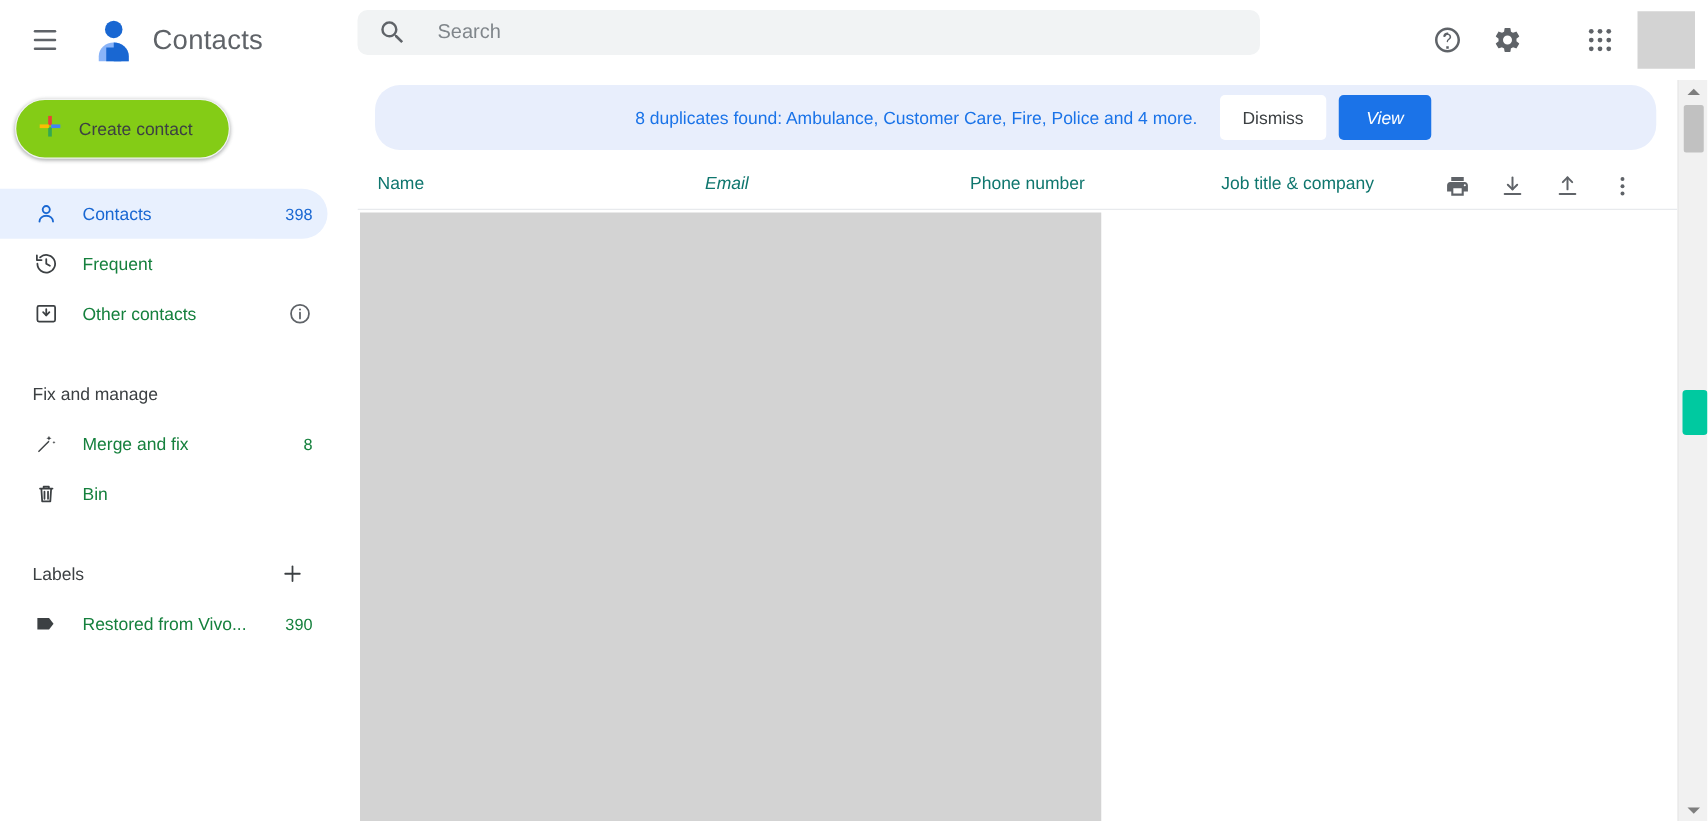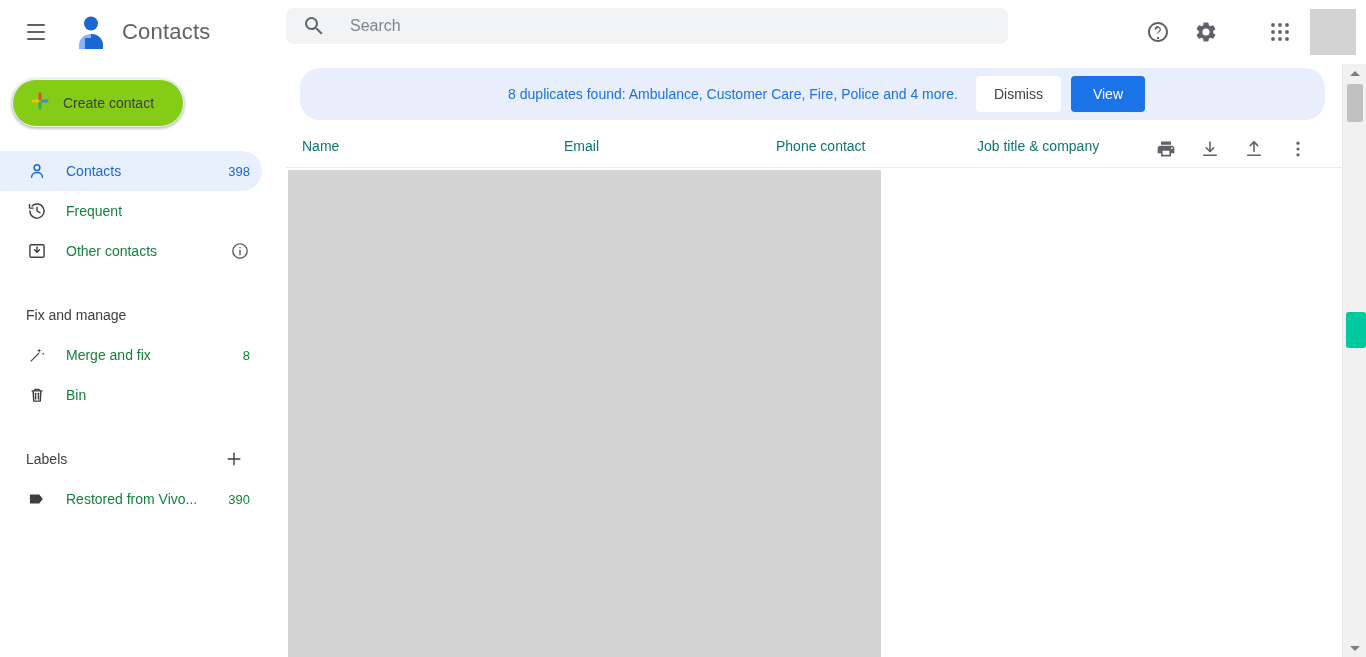--- a/index.html
+++ b/index.html
@@ -108,30 +108,30 @@
   }
   .banner-btns { display: flex; align-items: center; gap: 10px; margin-left: 18px; margin-right: 180px; }
   .btn-dismiss {
     background: #fff; border: none; border-radius: 4px;
     height: 36px; padding: 0 18px; font-size: 14px; color: #3c4043;
     font-family: "Liberation Sans", sans-serif; cursor: pointer;
   }
   .btn-view {
     background: #1b73e8; border: none; border-radius: 4px;
     height: 36px; padding: 0 22px; font-size: 14px; color: #fff; font-weight: 500;
-    font-family: "Liberation Sans", sans-serif; cursor: pointer;
+    font-family: "Liberation Sans", sans-serif; cursor: pointer; font-style: italic;
   }
 
   .table-head {
     position: absolute; left: 0; top: 63px; width: 1056px; height: 41px;
     border-bottom: 1px solid #e8eaed;
   }
   .th { position: absolute; top: 11px; font-size: 14px; color: #0f766e; white-space: nowrap; }
   .th-name { left: 16px; }
-  .th-email { left: 278px; }
+  .th-email { left: 278px; font-style: italic; }
   .th-phone { left: 490px; }
   .th-job { left: 691px; }
 
   .head-icons {
     position: absolute; right: 26px; top: 4px; display: flex; align-items: center; gap: 8px;
   }
   .head-icons .icon-btn { width: 36px; height: 36px; }
 
   .content-block {
     position: absolute; left: 2px; top: 106px; width: 593px; height: 487px;
@@ -339,21 +339,21 @@
       <span class="banner-text" style="color: rgb(26, 115, 232);">8 duplicates found: Ambulance, Customer Care, Fire, Police and 4 more.</span>
       <div class="banner-btns">
         <button class="btn-dismiss">Dismiss</button>
         <button class="btn-view" style="background: rgb(27, 115, 232);">View</button>
       </div>
     </div>
 
     <div class="table-head">
       <span class="th th-name">Name</span>
       <span class="th th-email">Email</span>
-      <span class="th th-phone">Phone contact</span>
+      <span class="th th-phone">Phone number</span>
       <span class="th th-job">Job title &amp; company</span>
 
       <div class="head-icons">
         <div class="icon-btn">
           <svg width="20" height="20" viewBox="0 0 24 24" fill="#5f6368">
             <path d="M19 8H5c-1.66 0-3 1.34-3 3v6h4v4h12v-4h4v-6c0-1.66-1.34-3-3-3zm-3 11H8v-5h8v5zm3-7a1 1 0 1 1 0-2 1 1 0 0 1 0 2zm-1-9H6v4h12V3z"></path>
           </svg>
         </div>
         <div class="icon-btn">
           <svg width="20" height="20" viewBox="0 0 24 24" fill="none" stroke="#5f6368" stroke-width="1.9" stroke-linecap="round" stroke-linejoin="round">

